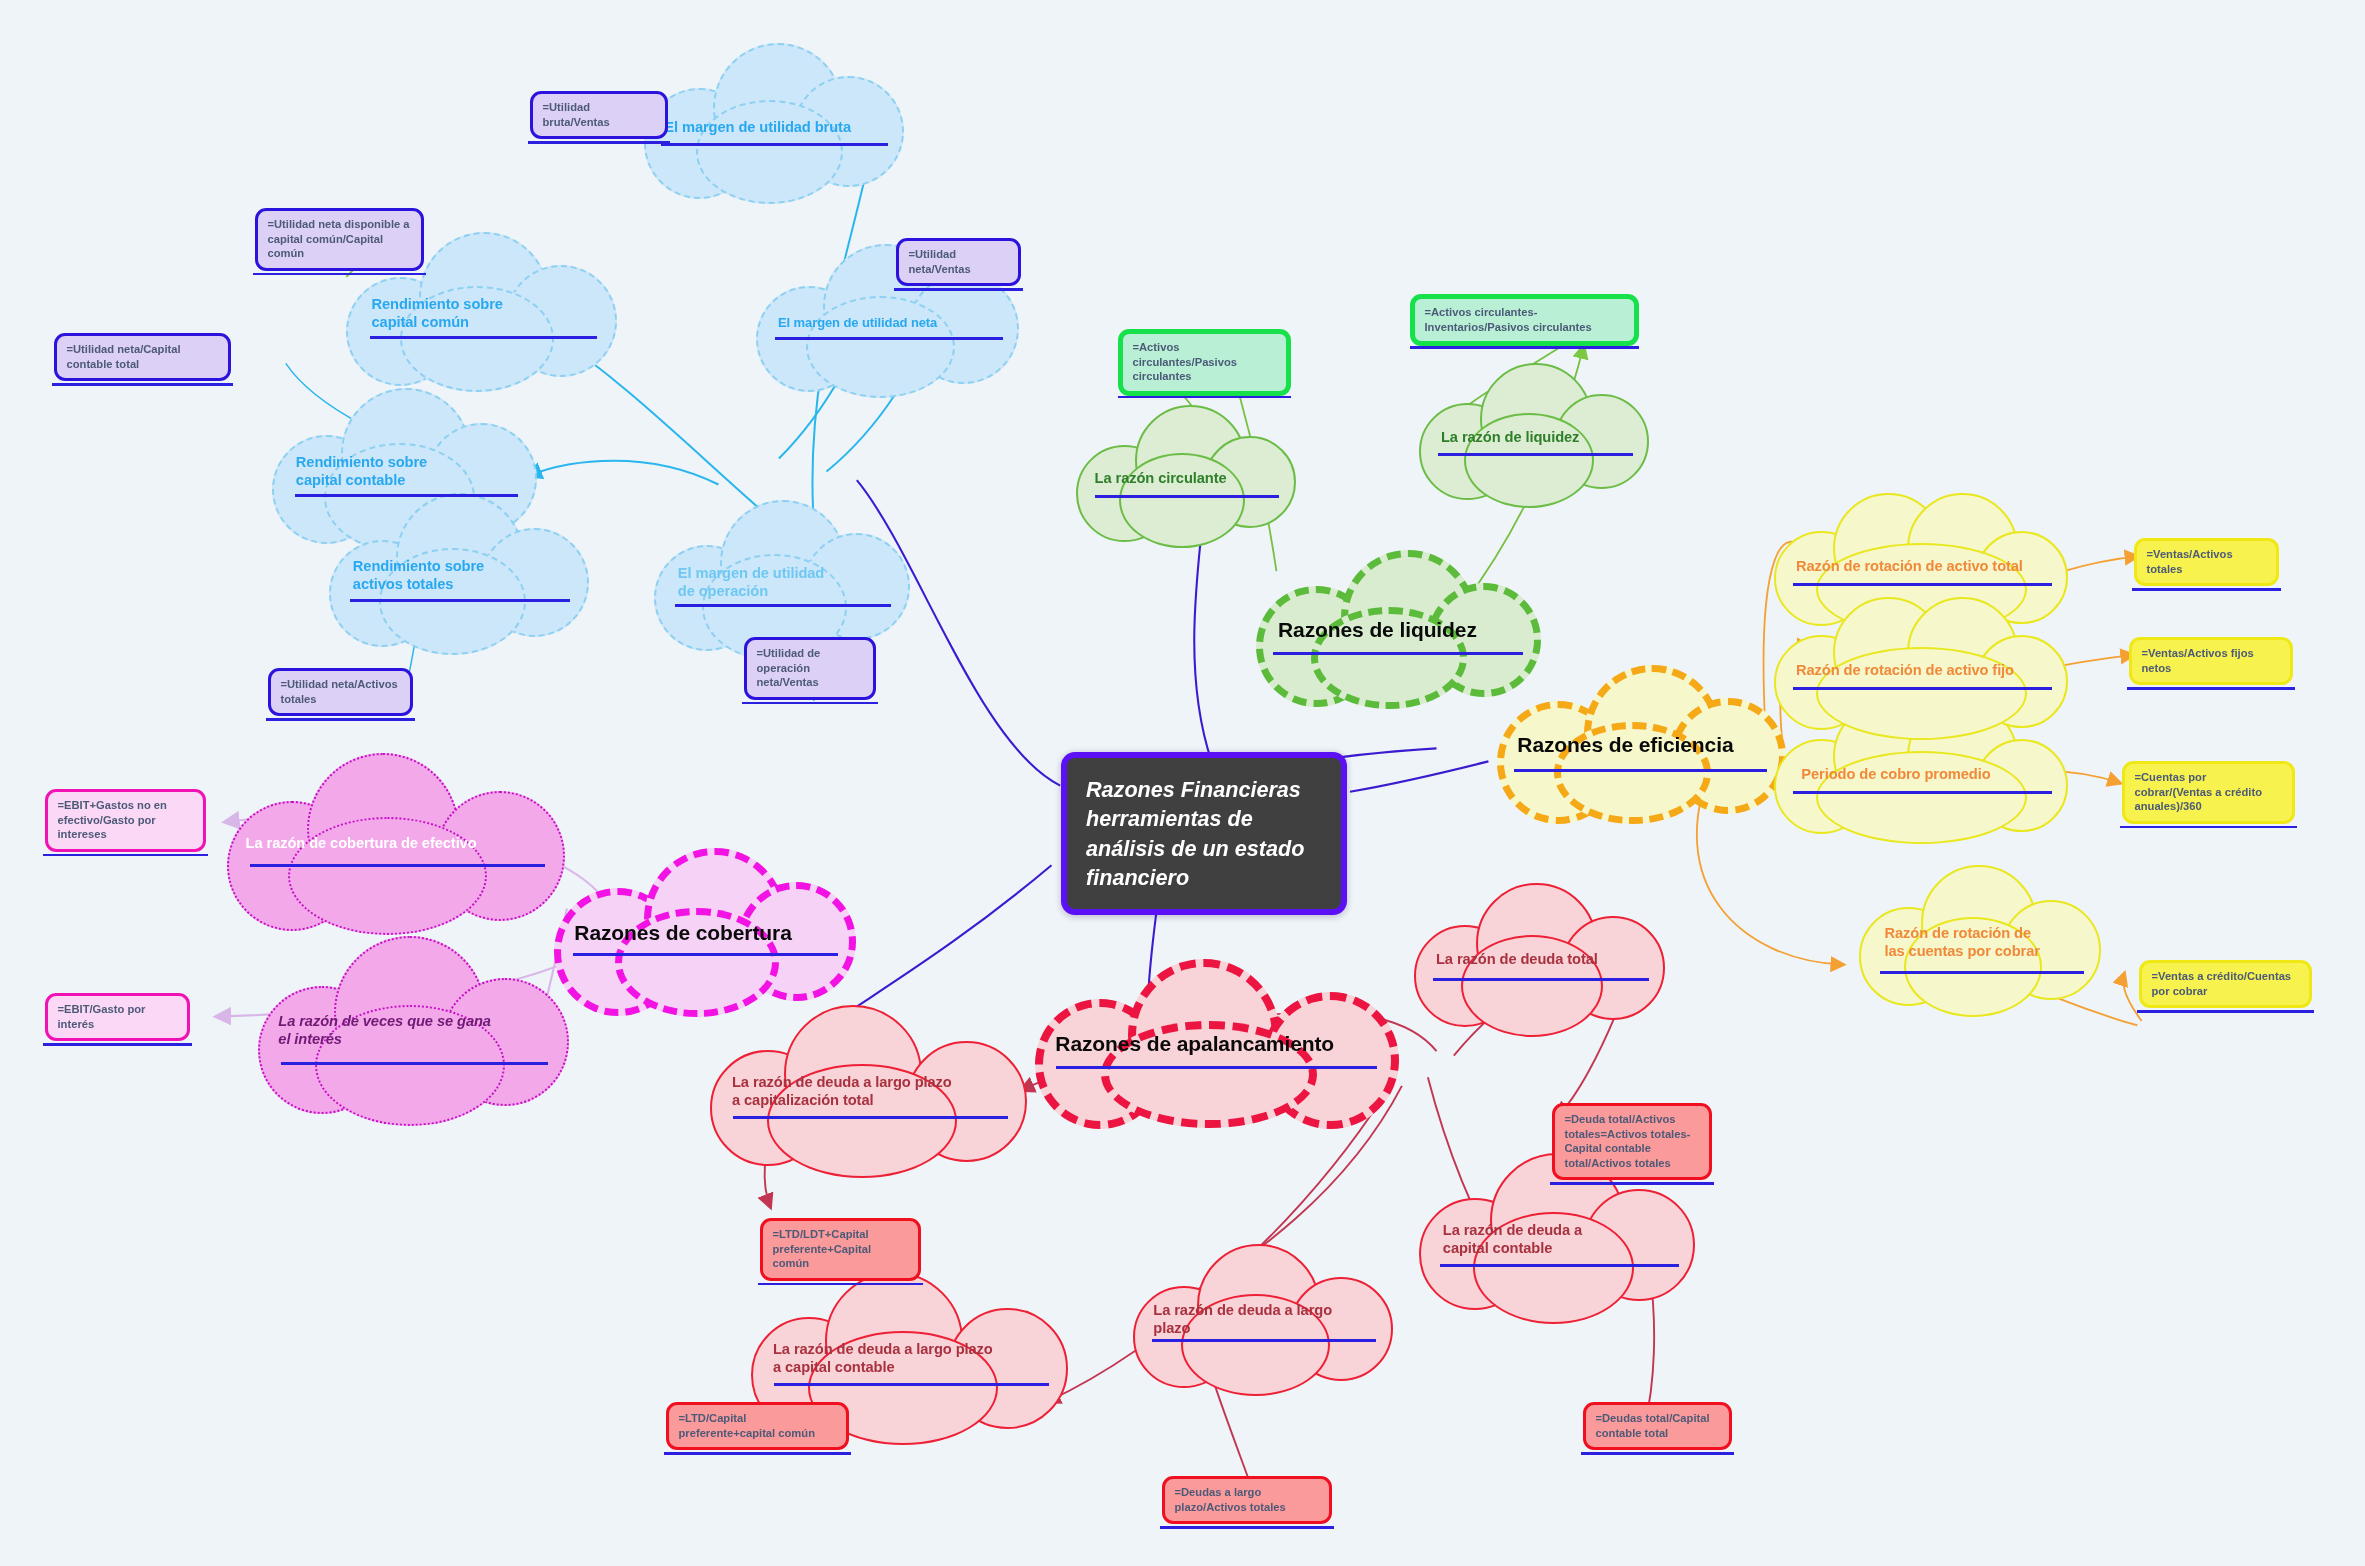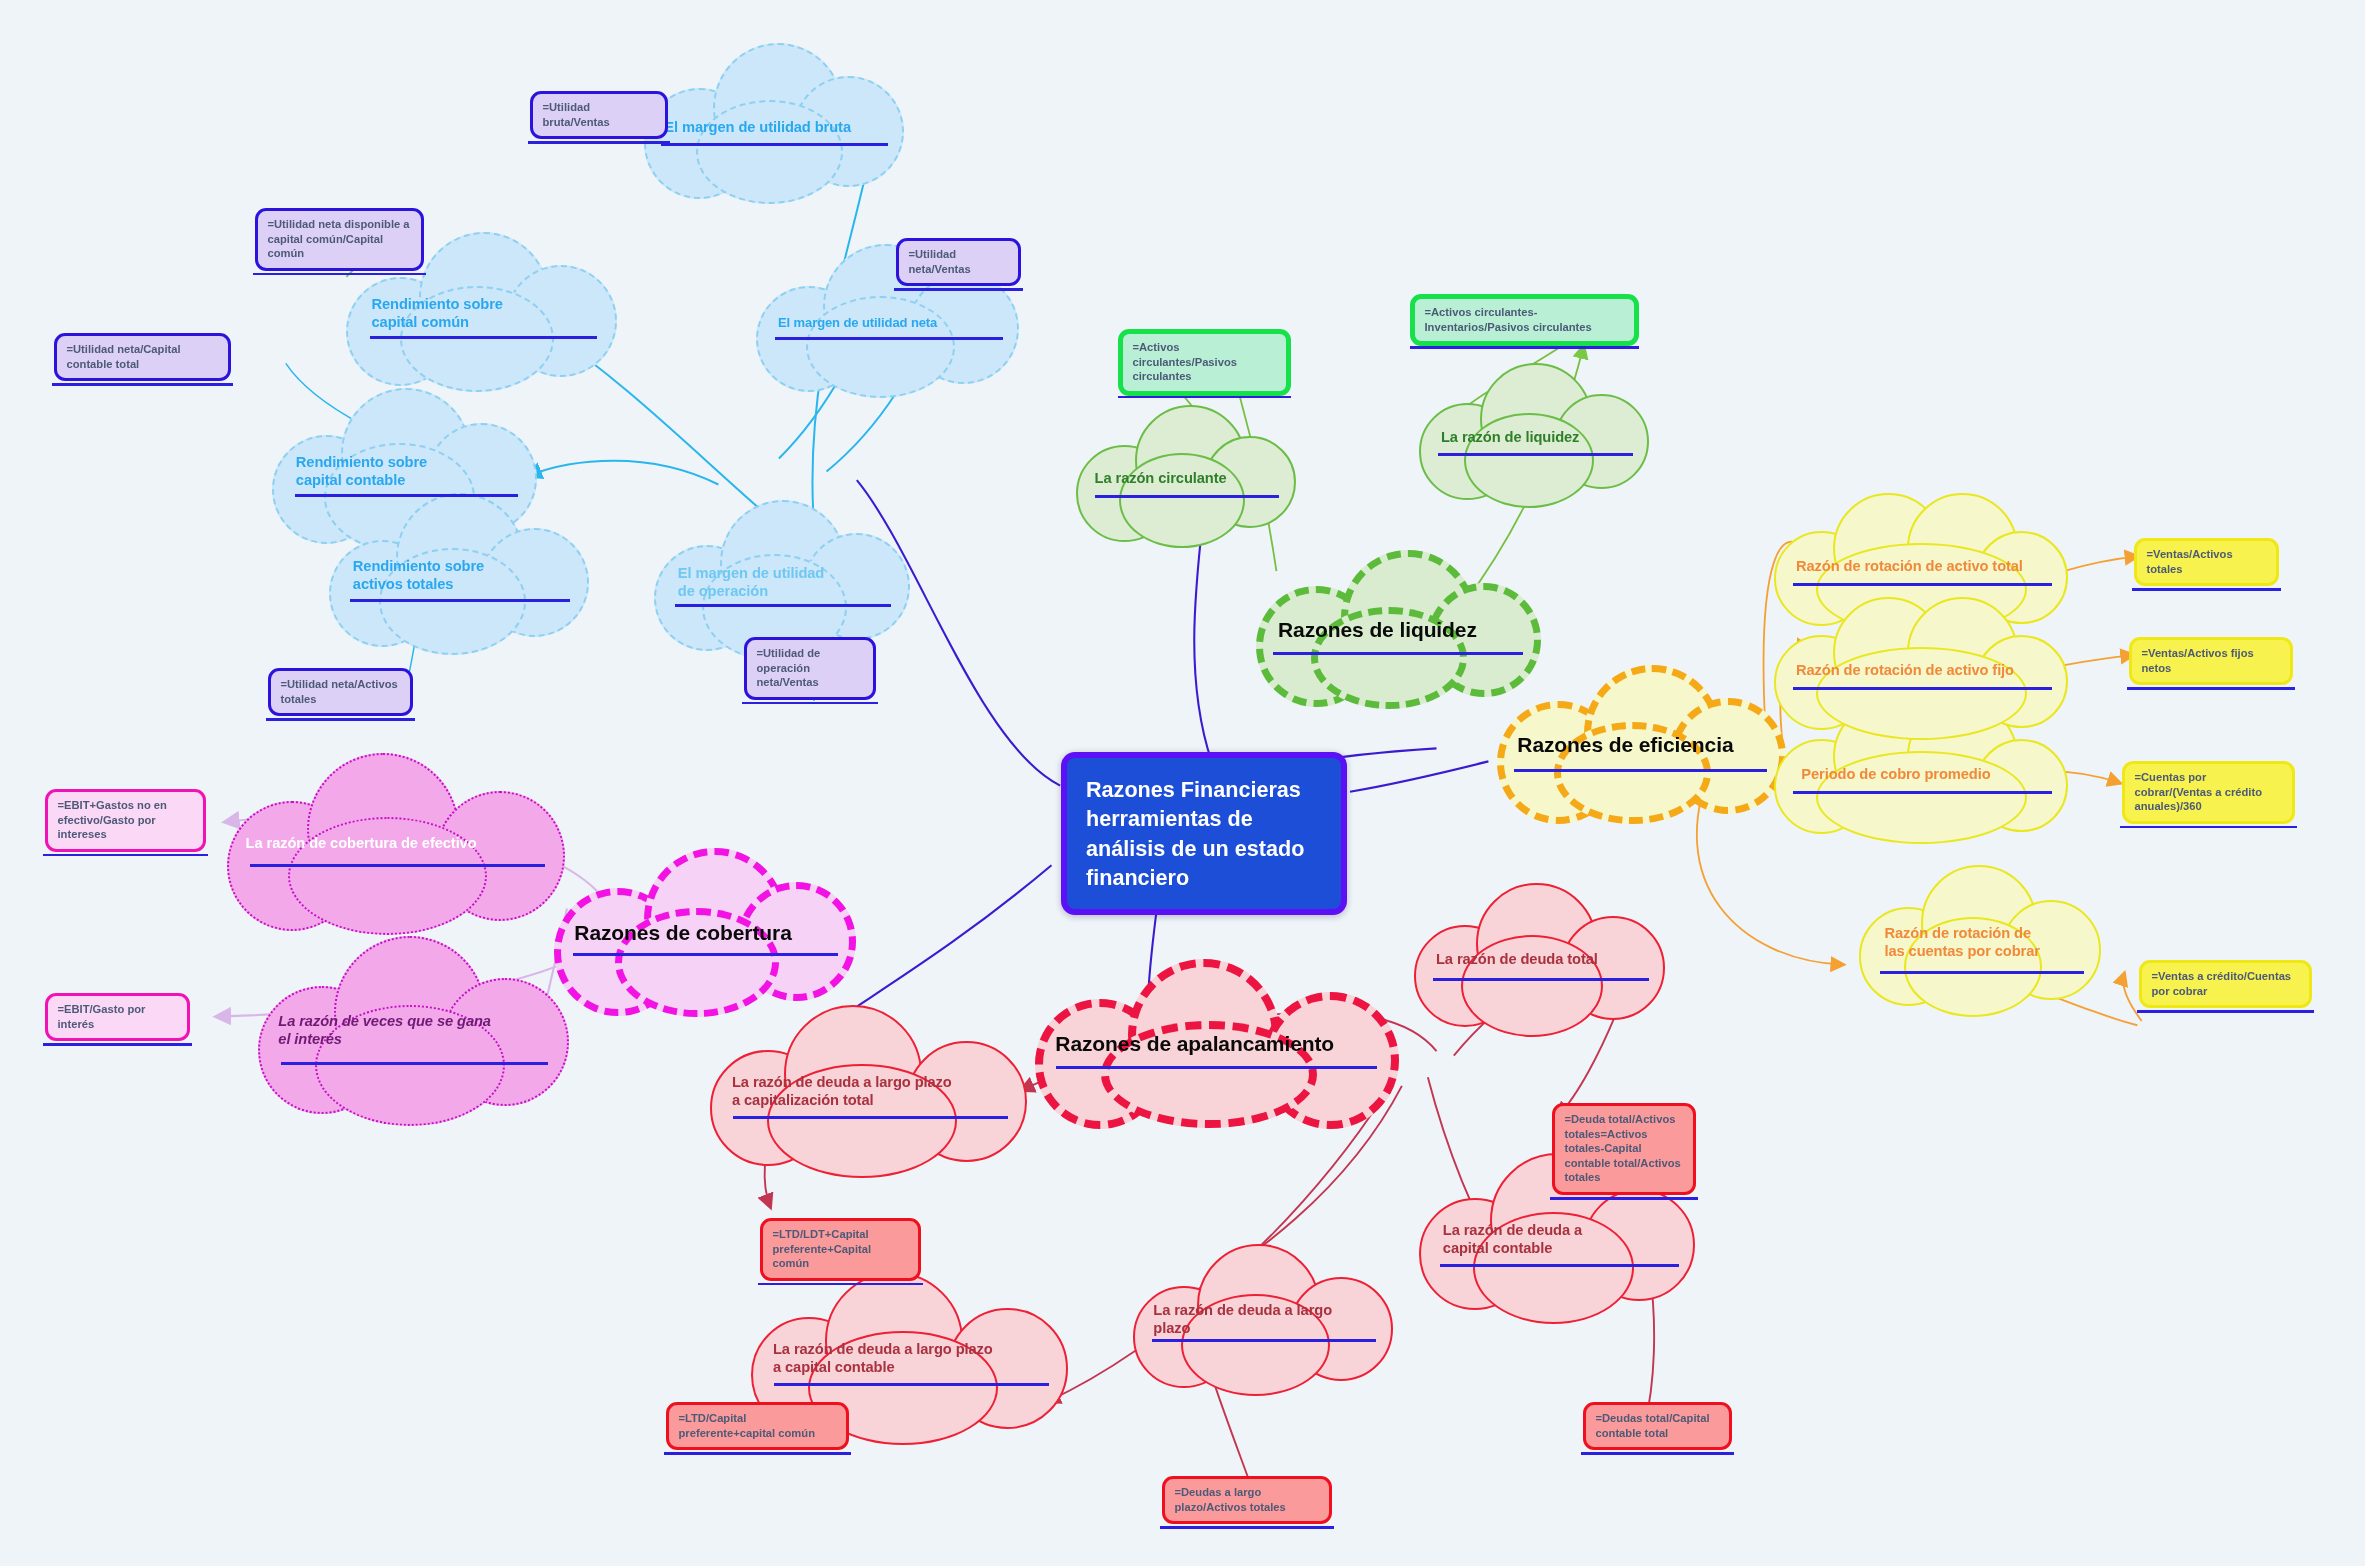--- a/index.html
+++ b/index.html
@@ -47,27 +47,28 @@
     z-index: 6;
   }
   .pill .uline {
     position:absolute; left:-5.2px; right:-5.2px; bottom:-7.8px;
     height:2.6px; background:#2b20e0;
   }
 
   
   #central {
     position:absolute; z-index: 10;
-    background: #1d4ed8;
+    background: #404040;
     border: 6px solid #5b10f5;
     border-radius: 14px;
     color: #ffffff;
     font-weight: 700; font-size: 21.6px; line-height: 1.35;
     padding: 17.3px 19px;
     box-shadow: 0 1.7px 6px rgba(40,20,90,.25);
+    font-style: italic;
   }
 </style>
 </head>
 <body style="background: rgb(238, 244, 247);">
 
 <div id="canvas">
 
   <svg class="links" viewBox="0 0 2734 1810">
     <defs>
       <marker id="ab" markerWidth="9" markerHeight="9" refX="7" refY="4.5" orient="auto">
@@ -480,21 +481,21 @@
     <div class="lobes">
       <span style="left:0;    top:45px; width:116px;height:116px; background:#f8d3d8; border:2.2px solid #ee2036;"></span>
       <span style="left:74px; top:0;    width:138px;height:138px; background:#f8d3d8; border:2.2px solid #ee2036;"></span>
       <span style="left:196px;top:36px; width:121px;height:121px; background:#f8d3d8; border:2.2px solid #ee2036;"></span>
       <span style="left:57px; top:59px; width:190px;height:114px; background:#f8d3d8; border:2.2px solid #ee2036;"></span>
     </div>
     <div class="uline" style="top:111px; left:22.5px; right:19px;"></div>
     <div class="txt" style="font-size:14.7px; color:#a8323f; width:230px; margin-left:-7px;">La razón de deuda a largo plazo a capital contable</div>
   </div>
 
-  <div class="pill" style="left:1552px; top:1103px; width:144px; background:#fb9a9a; border-color:#f00f1e; font-size:11.2px;">
+  <div class="pill" style="left:1552px; top:1103px; width:160px; background:#fb9a9a; border-color:#f00f1e; font-size:11.2px;">
     <span>=Deuda total/Activos totales=Activos totales-Capital contable total/Activos totales</span>
     <span class="uline"></span>
   </div>
 
   <div class="pill" style="left:1583px; top:1402px; width:149px; background:#fb9a9a; border-color:#f00f1e; font-size:11.2px;">
     <span>=Deudas total/Capital contable total</span>
     <span class="uline"></span>
   </div>
 
   <div class="pill" style="left:1162px; top:1476px; width:170px; background:#fb9a9a; border-color:#f00f1e; font-size:11.2px;">

